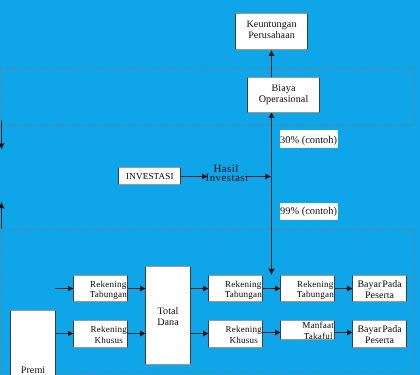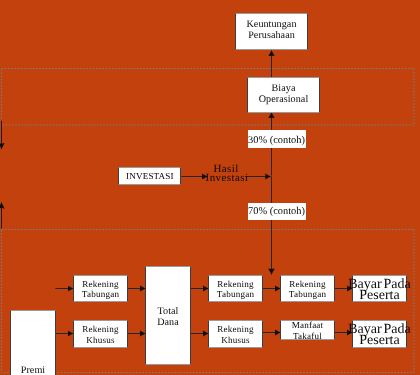--- a/index.html
+++ b/index.html
@@ -1,31 +1,31 @@
 <!DOCTYPE html>
 <html><head>
 <meta charset="utf-8">
 <title>Diagram</title>
 <style>
   html,body{margin:0;padding:0;background:#ffffff;}
   body{width:420px;height:375px;overflow:hidden;
        font-family:"Liberation Serif", serif; -webkit-font-smoothing:antialiased; text-rendering:geometricPrecision;}
-  #stage{position:relative;width:420px;height:375px;background:#c2410c;}
+  #stage{position:relative;width:420px;height:375px;background:#0ea5e9;}
   #wires{position:absolute;left:0;top:0;width:420px;height:375px;}
   .node{position:absolute;box-sizing:border-box;
         border:1px solid #3d3d3d;border-top-color:#9a9a9a;border-bottom-color:#9a9a9a;
         background:#fff;display:flex;align-items:center;justify-content:center;
         text-align:center;color:#0a0a0a;}
   .node .lbl{display:block;white-space:pre;position:relative;}
   .free{position:absolute;color:#0a0a0a;text-align:center;white-space:pre;}
   .f10{font-size:10.15px;line-height:11.1px;letter-spacing:0.06px;}
-  .fsplit{font-size:10.4px;line-height:11px;}
-  .f9{font-size:9.1px;line-height:10.6px;letter-spacing:0.2px;}
+  .fsplit{font-size:10.4px;line-height:11px;margin-left:32px;}
+  .f9{font-size:9.1px;line-height:10.6px;letter-spacing:0.2px;justify-content:flex-end;}
   .fhasil{font-size:11px;line-height:9.2px;letter-spacing:0.42px;}
-  .f85{font-size:14px;line-height:11.05px;word-spacing:-1.6px;}
+  .f85{font-size:10px;line-height:11.05px;word-spacing:-1.6px;}
   .f8{font-size:9.15px;line-height:10px;letter-spacing:0.15px;}
 </style>
 </head>
 <body>
 
 <div id="stage">
 
   <svg id="wires" viewBox="0 0 420 375" width="420" height="375">
     <defs>
       <marker id="ah" markerWidth="8" markerHeight="8" refX="5.5" refY="3.1" orient="auto" markerUnits="userSpaceOnUse">
@@ -88,21 +88,21 @@
   </div>
 
   <div class="node f8" style="left:118.4px;top:167.3px;width:63px;height:18px;">
     <span class="lbl" style="top:-0.4px">INVESTASI</span>
   </div>
 
   <div class="free fhasil" style="left:205.6px;top:165.2px;width:41px;"><span style="display:block">Hasil</span><span style="display:block">Investasi</span></div>
 
   <div class="free fsplit" style="left:247.5px;top:130px;width:58px;background:#fff;padding:4.5px 0 2.5px;">30% (contoh)</div>
 
-  <div class="free fsplit" style="left:247.5px;top:202.5px;width:58px;background:#fff;padding:3.5px 0 2.5px;">70% (contoh)</div>
+  <div class="free fsplit" style="left:247.5px;top:202.5px;width:58px;background:#fff;padding:3.5px 0 2.5px;">99% (contoh)</div>
 
   <div class="node f10" style="left:10px;top:265.5px;width:46px;height:129px;margin-top:44px;">
     <span class="lbl" style="top:1.7px">Premi
 Takaful</span>
   </div>
 
   <div class="node f9" style="left:73px;top:274.8px;width:55px;height:27px;">
     <span class="lbl" style="top:1px">Rekening
 Tabungan</span>
   </div>

